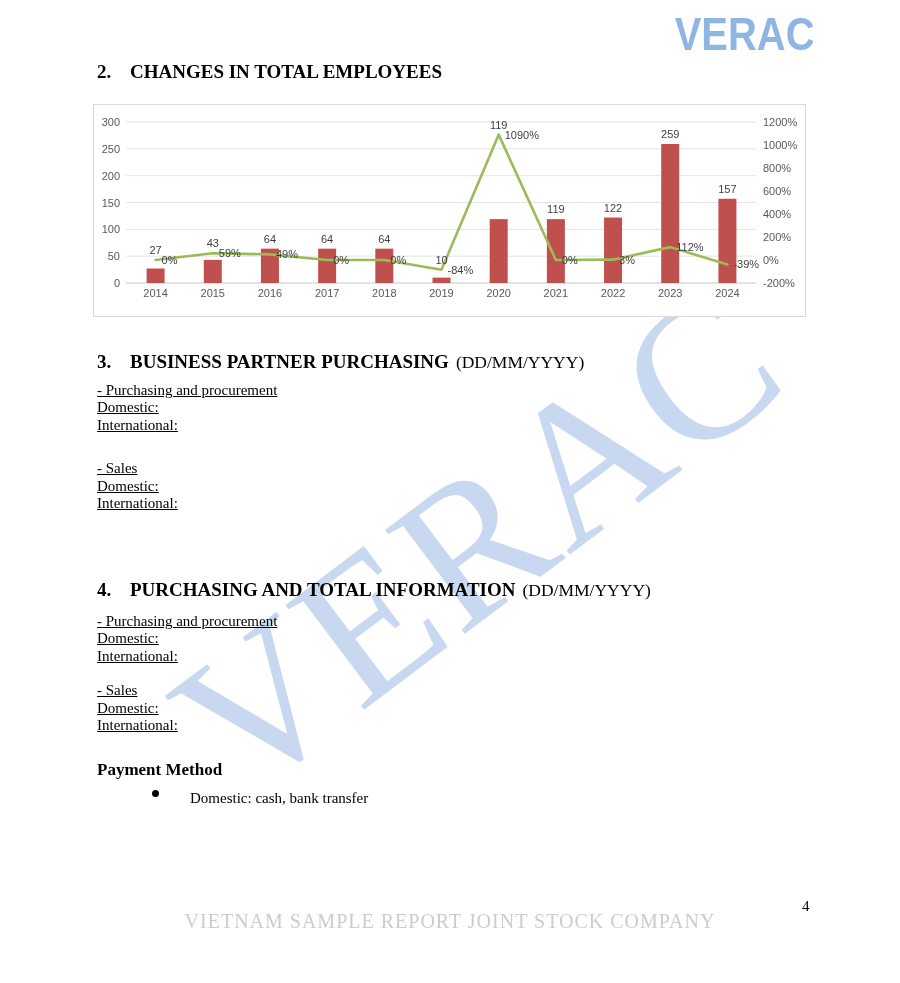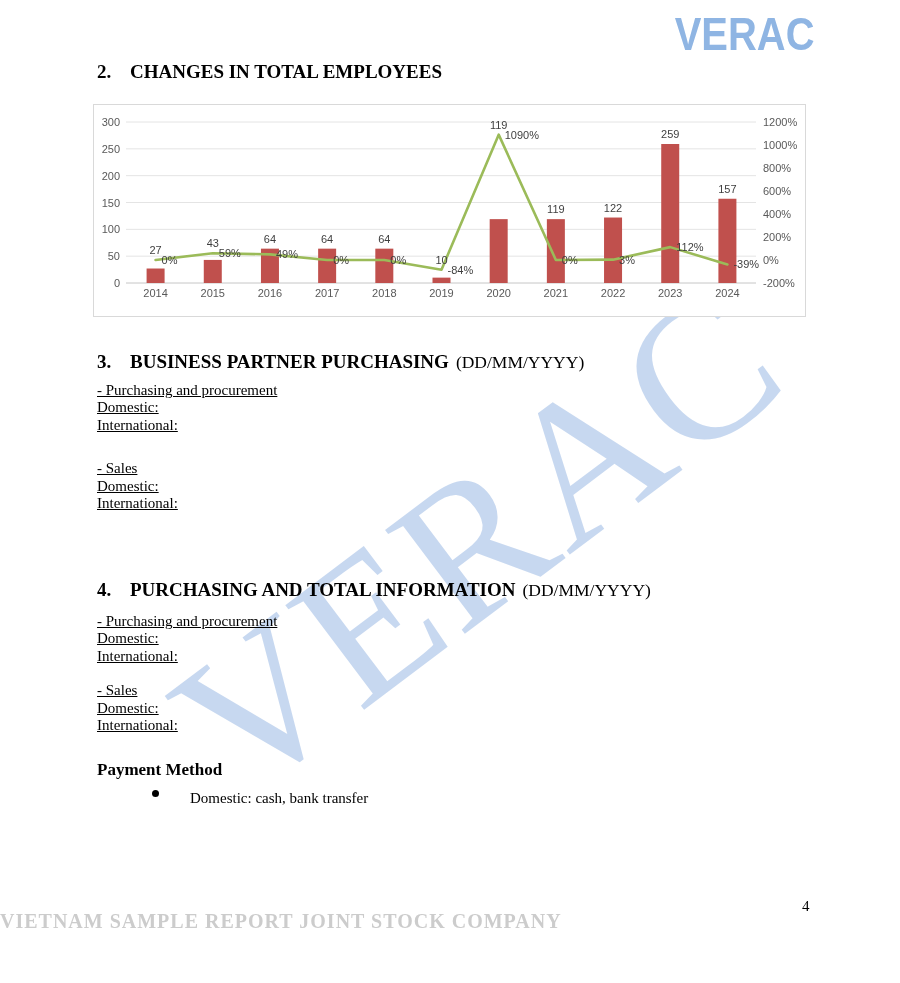--- a/index.html
+++ b/index.html
@@ -44,22 +44,22 @@
 
   .payment-title { position:absolute; left:97px; top:760px; font-size:17px; font-weight:bold; }
 
   .bullets { position:absolute; left:152px; top:790px; }
   .bullet-row { display:flex; align-items:flex-start; height:26px; }
   .dot { width:7px; height:7px; border-radius:50%; background:#000; margin-right:31px; flex:0 0 auto; }
   .bullet-text { font-size:15px; }
 
   .page-number { position:absolute; left:802px; top:898px; font-size:15px; }
   .footer {
-    position:absolute; left:0; top:910px; width:100%; text-align:left;
-    font-size:20px; font-weight:bold; letter-spacing:1px; color:#cccccc; white-space:nowrap;
+    position:absolute; left:0; top:910px; width:100%; text-align:center;
+    font-size:20px; font-weight:normal; letter-spacing:1px; color:#cccccc; white-space:nowrap;
   }
 </style>
 </head>
 <body>
 
 <div class="page">
 
   <div class="watermark">VERAC</div>
 
   <div class="content">

